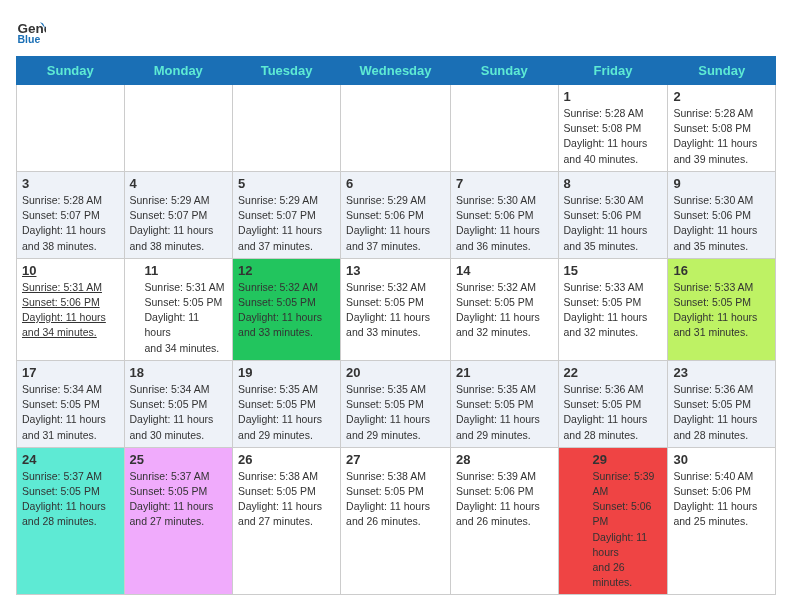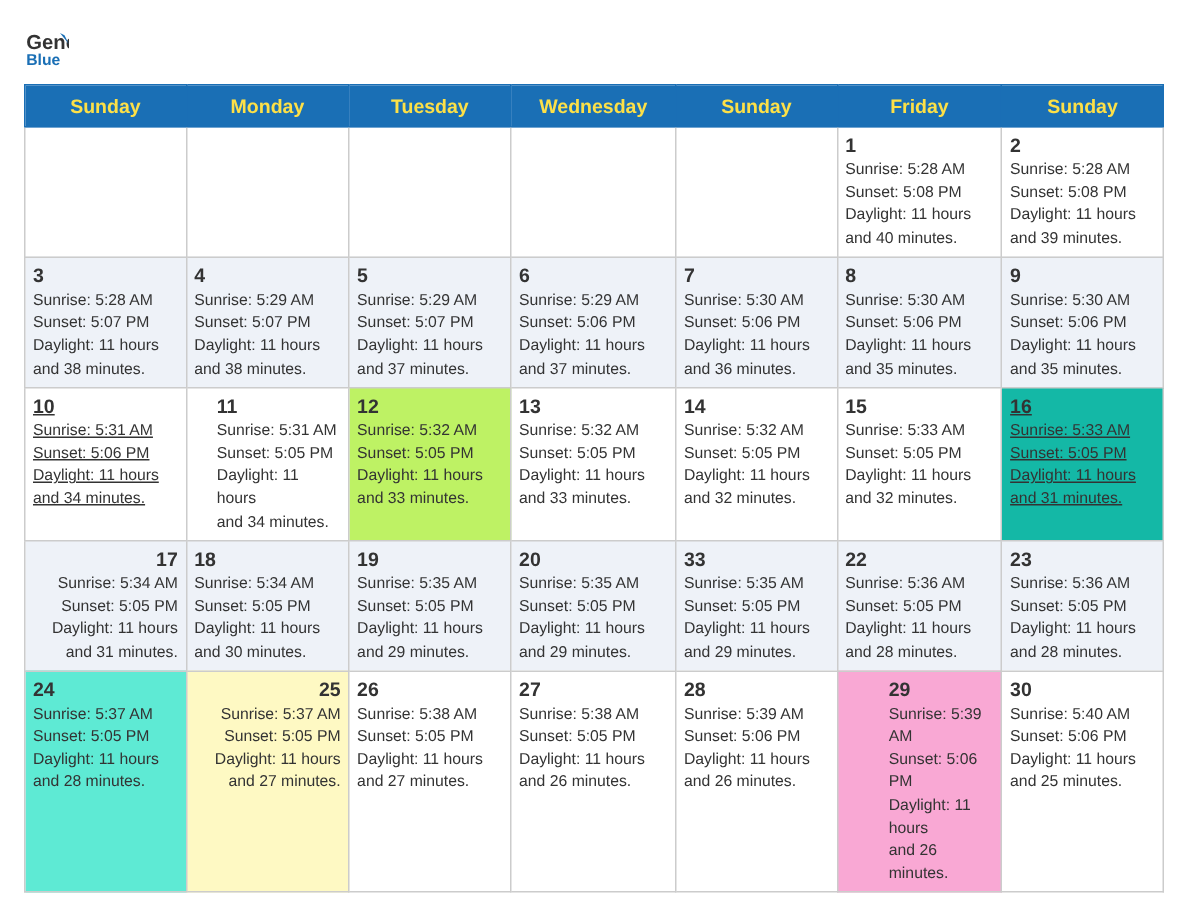--- a/index.html
+++ b/index.html
@@ -44,21 +44,21 @@
       color: #555;
       margin-top: 2px;
     }
     .calendar {
       width: 100%;
       border-collapse: collapse;
       border: 1px solid #ccc;
     }
     .calendar th {
       background-color: #1a6fb5;
-      color: #fde047;
+      color: #5eead4;
       padding: 6px 4px;
       font-size: 13px;
       border: 1px solid #1a6fb5;
     }
     .calendar td {
       vertical-align: top;
       padding: 4px 5px;
       border: 1px solid #ccc;
       width: 113px;
       min-height: 80px;
@@ -166,93 +166,93 @@
         </tr>
         <tr>
           <td style="background: rgb(255, 255, 255); text-decoration: underline;">
             <span class="day-num">10</span>
             <div class="day-info">Sunrise: 5:31 AM<br>Sunset: 5:06 PM<br>Daylight: 11 hours<br>and 34 minutes.</div>
           </td>
           <td style="background: rgb(255, 255, 255); padding-left: 20px;">
             <span class="day-num">11</span>
             <div class="day-info">Sunrise: 5:31 AM<br>Sunset: 5:05 PM<br>Daylight: 11 hours<br>and 34 minutes.</div>
           </td>
-          <td style="background: #bef264;">
+          <td style="background: #22c55e;">
             <span class="day-num">12</span>
             <div class="day-info">Sunrise: 5:32 AM<br>Sunset: 5:05 PM<br>Daylight: 11 hours<br>and 33 minutes.</div>
           </td>
           <td style="background: rgb(255, 255, 255); margin-left: 32px;">
             <span class="day-num">13</span>
             <div class="day-info">Sunrise: 5:32 AM<br>Sunset: 5:05 PM<br>Daylight: 11 hours<br>and 33 minutes.</div>
           </td>
           <td style="background: rgb(255, 255, 255);">
             <span class="day-num">14</span>
             <div class="day-info">Sunrise: 5:32 AM<br>Sunset: 5:05 PM<br>Daylight: 11 hours<br>and 32 minutes.</div>
           </td>
           <td style="background: rgb(255, 255, 255);">
             <span class="day-num">15</span>
             <div class="day-info">Sunrise: 5:33 AM<br>Sunset: 5:05 PM<br>Daylight: 11 hours<br>and 32 minutes.</div>
           </td>
-          <td style="background: #14b8a6; text-decoration: underline;">
+          <td style="background: #bef264;">
             <span class="day-num">16</span>
             <div class="day-info">Sunrise: 5:33 AM<br>Sunset: 5:05 PM<br>Daylight: 11 hours<br>and 31 minutes.</div>
           </td>
         </tr>
         <tr>
-          <td style="background: rgb(238, 242, 248); text-align: right;">
+          <td style="background: rgb(238, 242, 248);">
             <span class="day-num">17</span>
             <div class="day-info">Sunrise: 5:34 AM<br>Sunset: 5:05 PM<br>Daylight: 11 hours<br>and 31 minutes.</div>
           </td>
           <td style="background: rgb(238, 242, 248);">
             <span class="day-num">18</span>
             <div class="day-info">Sunrise: 5:34 AM<br>Sunset: 5:05 PM<br>Daylight: 11 hours<br>and 30 minutes.</div>
           </td>
           <td style="background: rgb(238, 242, 248);">
             <span class="day-num">19</span>
             <div class="day-info">Sunrise: 5:35 AM<br>Sunset: 5:05 PM<br>Daylight: 11 hours<br>and 29 minutes.</div>
           </td>
           <td style="background: rgb(238, 242, 248); margin-left: 20px;">
             <span class="day-num">20</span>
             <div class="day-info">Sunrise: 5:35 AM<br>Sunset: 5:05 PM<br>Daylight: 11 hours<br>and 29 minutes.</div>
           </td>
           <td style="background: rgb(238, 242, 248);">
-            <span class="day-num">33</span>
+            <span class="day-num">21</span>
             <div class="day-info">Sunrise: 5:35 AM<br>Sunset: 5:05 PM<br>Daylight: 11 hours<br>and 29 minutes.</div>
           </td>
           <td style="background: rgb(238, 242, 248);">
             <span class="day-num">22</span>
             <div class="day-info">Sunrise: 5:36 AM<br>Sunset: 5:05 PM<br>Daylight: 11 hours<br>and 28 minutes.</div>
           </td>
           <td style="background: rgb(238, 242, 248);">
             <span class="day-num">23</span>
             <div class="day-info">Sunrise: 5:36 AM<br>Sunset: 5:05 PM<br>Daylight: 11 hours<br>and 28 minutes.</div>
           </td>
         </tr>
         <tr>
           <td style="background: #5eead4;">
             <span class="day-num">24</span>
             <div class="day-info">Sunrise: 5:37 AM<br>Sunset: 5:05 PM<br>Daylight: 11 hours<br>and 28 minutes.</div>
           </td>
-          <td style="background: #fef9c3; text-align: right;">
+          <td style="background: #f0abfc;">
             <span class="day-num">25</span>
             <div class="day-info">Sunrise: 5:37 AM<br>Sunset: 5:05 PM<br>Daylight: 11 hours<br>and 27 minutes.</div>
           </td>
           <td style="background: rgb(255, 255, 255);">
             <span class="day-num">26</span>
             <div class="day-info">Sunrise: 5:38 AM<br>Sunset: 5:05 PM<br>Daylight: 11 hours<br>and 27 minutes.</div>
           </td>
           <td style="background: rgb(255, 255, 255);">
             <span class="day-num">27</span>
             <div class="day-info">Sunrise: 5:38 AM<br>Sunset: 5:05 PM<br>Daylight: 11 hours<br>and 26 minutes.</div>
           </td>
           <td style="background: rgb(255, 255, 255);">
             <span class="day-num">28</span>
             <div class="day-info">Sunrise: 5:39 AM<br>Sunset: 5:06 PM<br>Daylight: 11 hours<br>and 26 minutes.</div>
           </td>
-          <td style="background: #f9a8d4; padding-left: 34px;">
+          <td style="background: #ef4444; padding-left: 34px;">
             <span class="day-num">29</span>
             <div class="day-info">Sunrise: 5:39 AM<br>Sunset: 5:06 PM<br>Daylight: 11 hours<br>and 26 minutes.</div>
           </td>
           <td style="background: rgb(255, 255, 255);">
             <span class="day-num">30</span>
             <div class="day-info">Sunrise: 5:40 AM<br>Sunset: 5:06 PM<br>Daylight: 11 hours<br>and 25 minutes.</div>
           </td>
         </tr>
       </tbody>
   </table>

